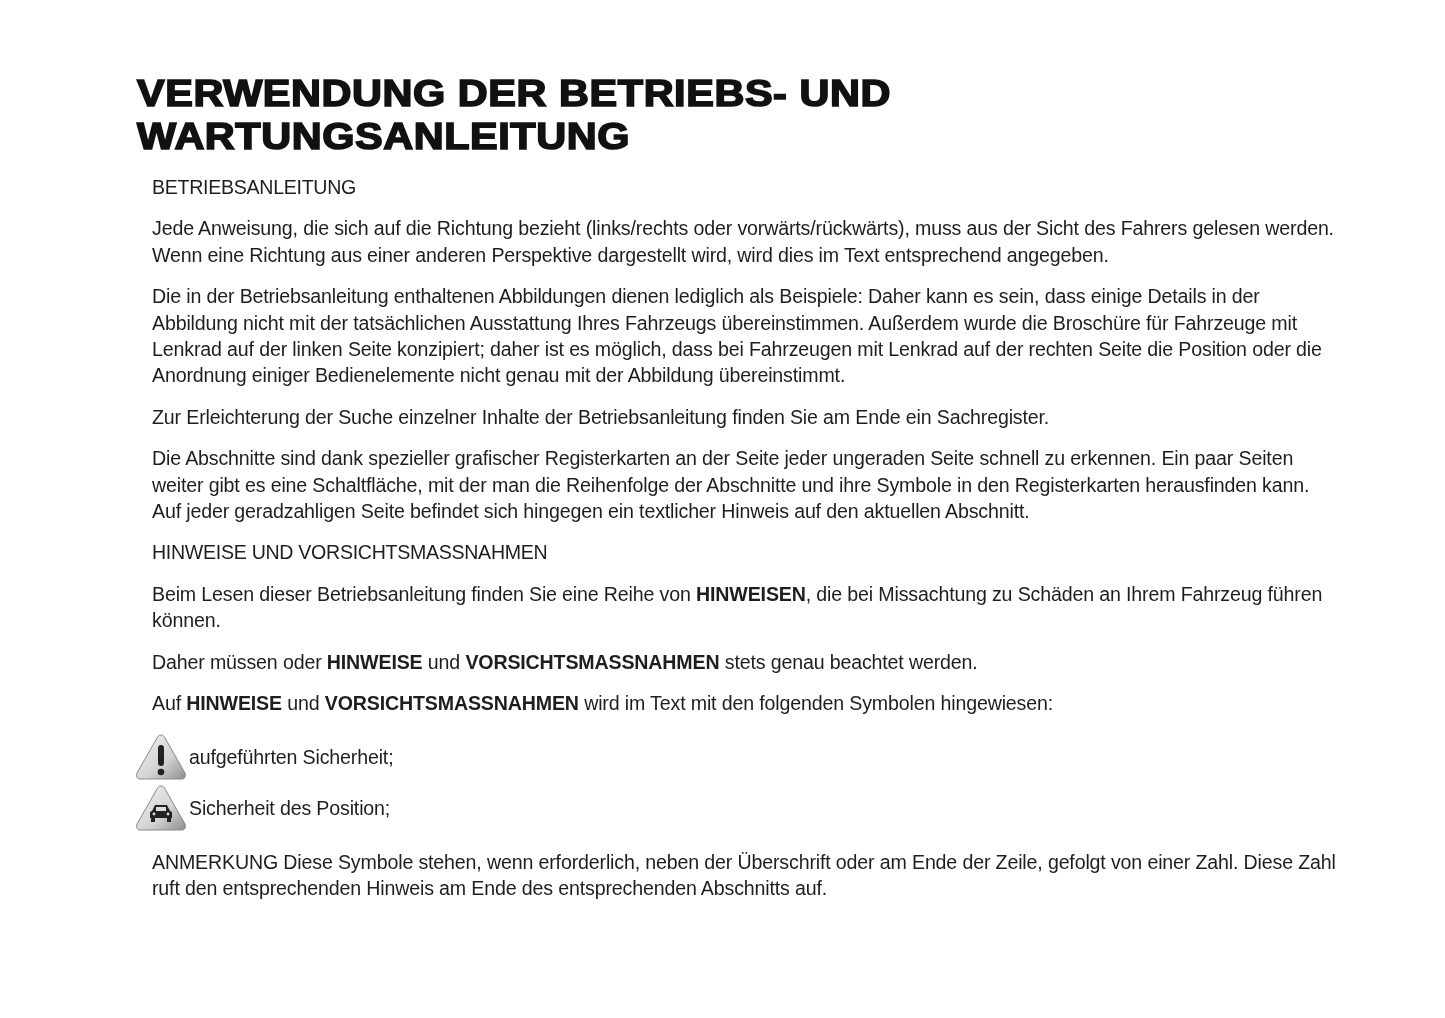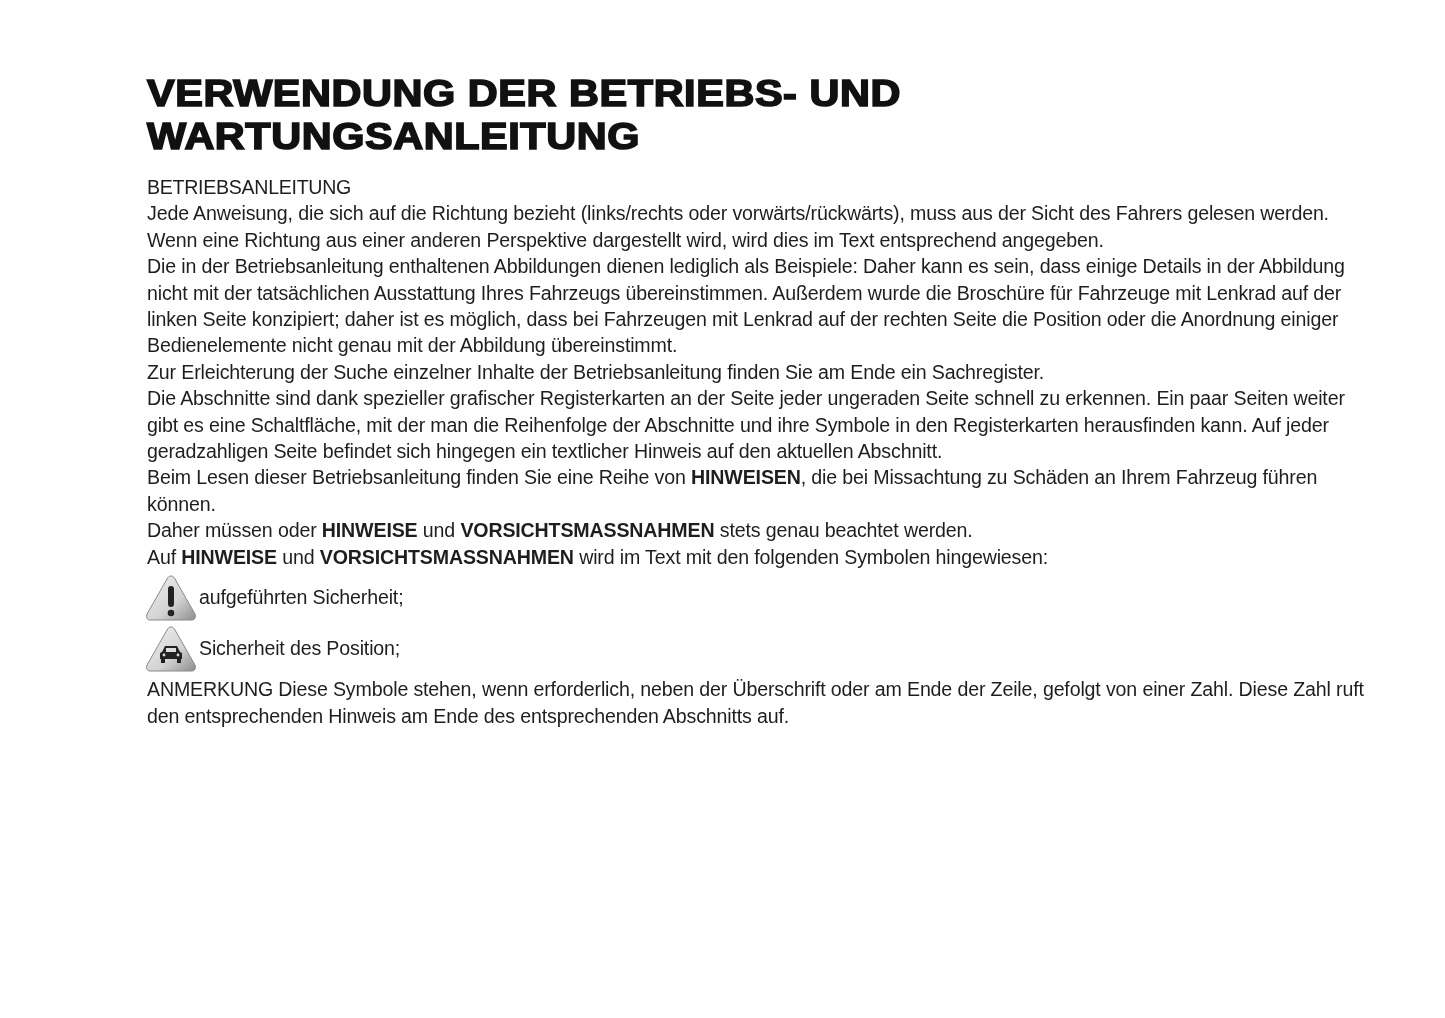--- a/index.html
+++ b/index.html
@@ -1,35 +1,35 @@
 <!DOCTYPE html>
 <html><head>
 <meta charset="utf-8">
 <style>
   html, body { margin: 0; padding: 0; background: #ffffff; }
   body { width: 1445px; height: 1018px; position: relative; overflow: hidden; }
   .page {
-    position: absolute; left: 147px; top: 72px; width: 1220px;
+    position: absolute; left: 137px; top: 72px; width: 1220px;
     color: #1e1e1e;
     font-family: "Liberation Sans", sans-serif;
   }
   .title {
     margin: 0;
     font-family: "Liberation Sans", sans-serif;
     font-weight: 900;
     font-size: 37px;
     line-height: 43px;
     letter-spacing: 0.5px;
     color: #111;
     -webkit-text-stroke: 1.6px #111;
     transform: scaleX(1.12);
     transform-origin: left center;
   }
   .body { margin-top: 16px; font-size: 19.6px; line-height: 26.4px; letter-spacing: -0.15px; }
-  .body p { margin: 0; }
+  .body p { margin: 15px; }
   .h2 { font-size: 19.6px; line-height: 26.4px; margin: 0; letter-spacing: -0.3px; }
   b { font-weight: bold; }
   .sym-row { display: flex; align-items: center; height: 51px; }
   .sym-row .icon { width: 52px; height: 48px; flex: 0 0 52px; margin-left: -2px; }
   .sym-row .label { margin-left: 2px; }
   .sym-list { margin-top: 2px; margin-bottom: 2px; }
 </style>
 </head>
 <body>
 
@@ -39,20 +39,21 @@
     <span>WARTUNGSANLEITUNG</span>
   </h1>
 
   <div class="body">
     <p class="h2">BETRIEBSANLEITUNG</p>
     <p>Jede Anweisung, die sich auf die Richtung bezieht (links/rechts oder vorwärts/rückwärts), muss aus der Sicht des Fahrers gelesen werden. Wenn eine Richtung aus einer anderen Perspektive dargestellt wird, wird dies im Text entsprechend angegeben.</p>
     <p>Die in der Betriebsanleitung enthaltenen Abbildungen dienen lediglich als Beispiele: Daher kann es sein, dass einige Details in der Abbildung nicht mit der tatsächlichen Ausstattung Ihres Fahrzeugs übereinstimmen. Außerdem wurde die Broschüre für Fahrzeuge mit Lenkrad auf der linken Seite konzipiert; daher ist es möglich, dass bei Fahrzeugen mit Lenkrad auf der rechten Seite die Position oder die Anordnung einiger Bedienelemente nicht genau mit der Abbildung übereinstimmt.</p>
     <p>Zur Erleichterung der Suche einzelner Inhalte der Betriebsanleitung finden Sie am Ende ein Sachregister.</p>
     <p>Die Abschnitte sind dank spezieller grafischer Registerkarten an der Seite jeder ungeraden Seite schnell zu erkennen. Ein paar Seiten weiter gibt es eine Schaltfläche, mit der man die Reihenfolge der Abschnitte und ihre Symbole in den Registerkarten herausfinden kann. Auf jeder geradzahligen Seite befindet sich hingegen ein textlicher Hinweis auf den aktuellen Abschnitt.</p>
 
+    <p class="h2">HINWEISE UND VORSICHTSMASSNAHMEN</p>
 
     <p><span>Beim Lesen dieser Betriebsanleitung finden Sie eine Reihe von </span><b>HINWEISEN</b><span>, die bei Missachtung zu Schäden an Ihrem Fahrzeug führen können.</span></p>
     <p><span>Daher müssen oder </span><b>HINWEISE</b><span> und </span><b>VORSICHTSMASSNAHMEN</b><span> stets genau beachtet werden.</span></p>
     <p><span>Auf </span><b>HINWEISE</b><span> und </span><b>VORSICHTSMASSNAHMEN</b><span> wird im Text mit den folgenden Symbolen hingewiesen:</span></p>
 
     <div class="sym-list">
       <div class="sym-row">
         <svg class="icon" viewBox="0 0 52 48">
           <defs>
             <linearGradient id="g1" x1="0" y1="0" x2="1" y2="1">

